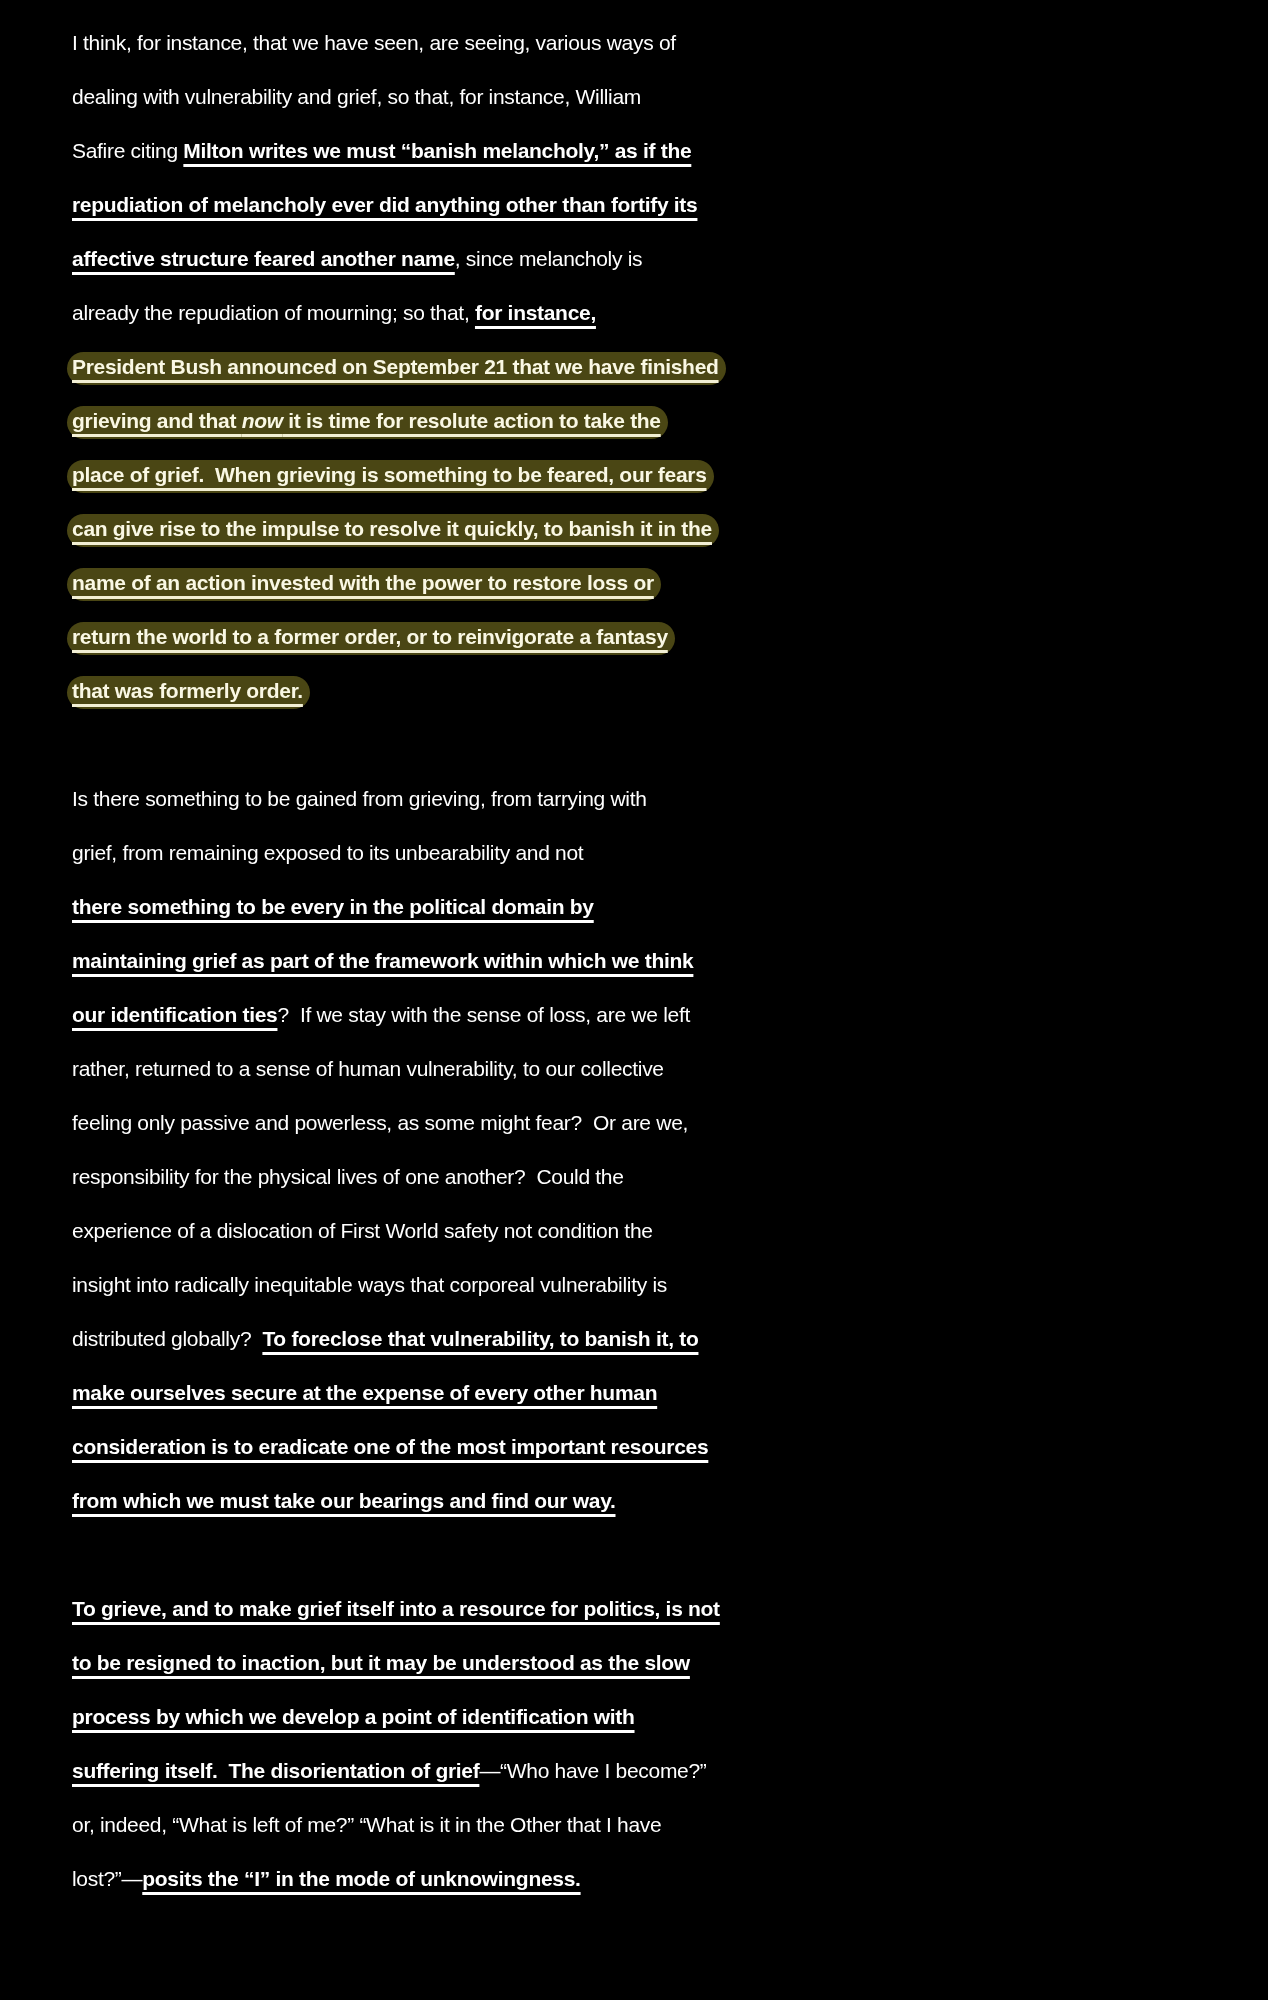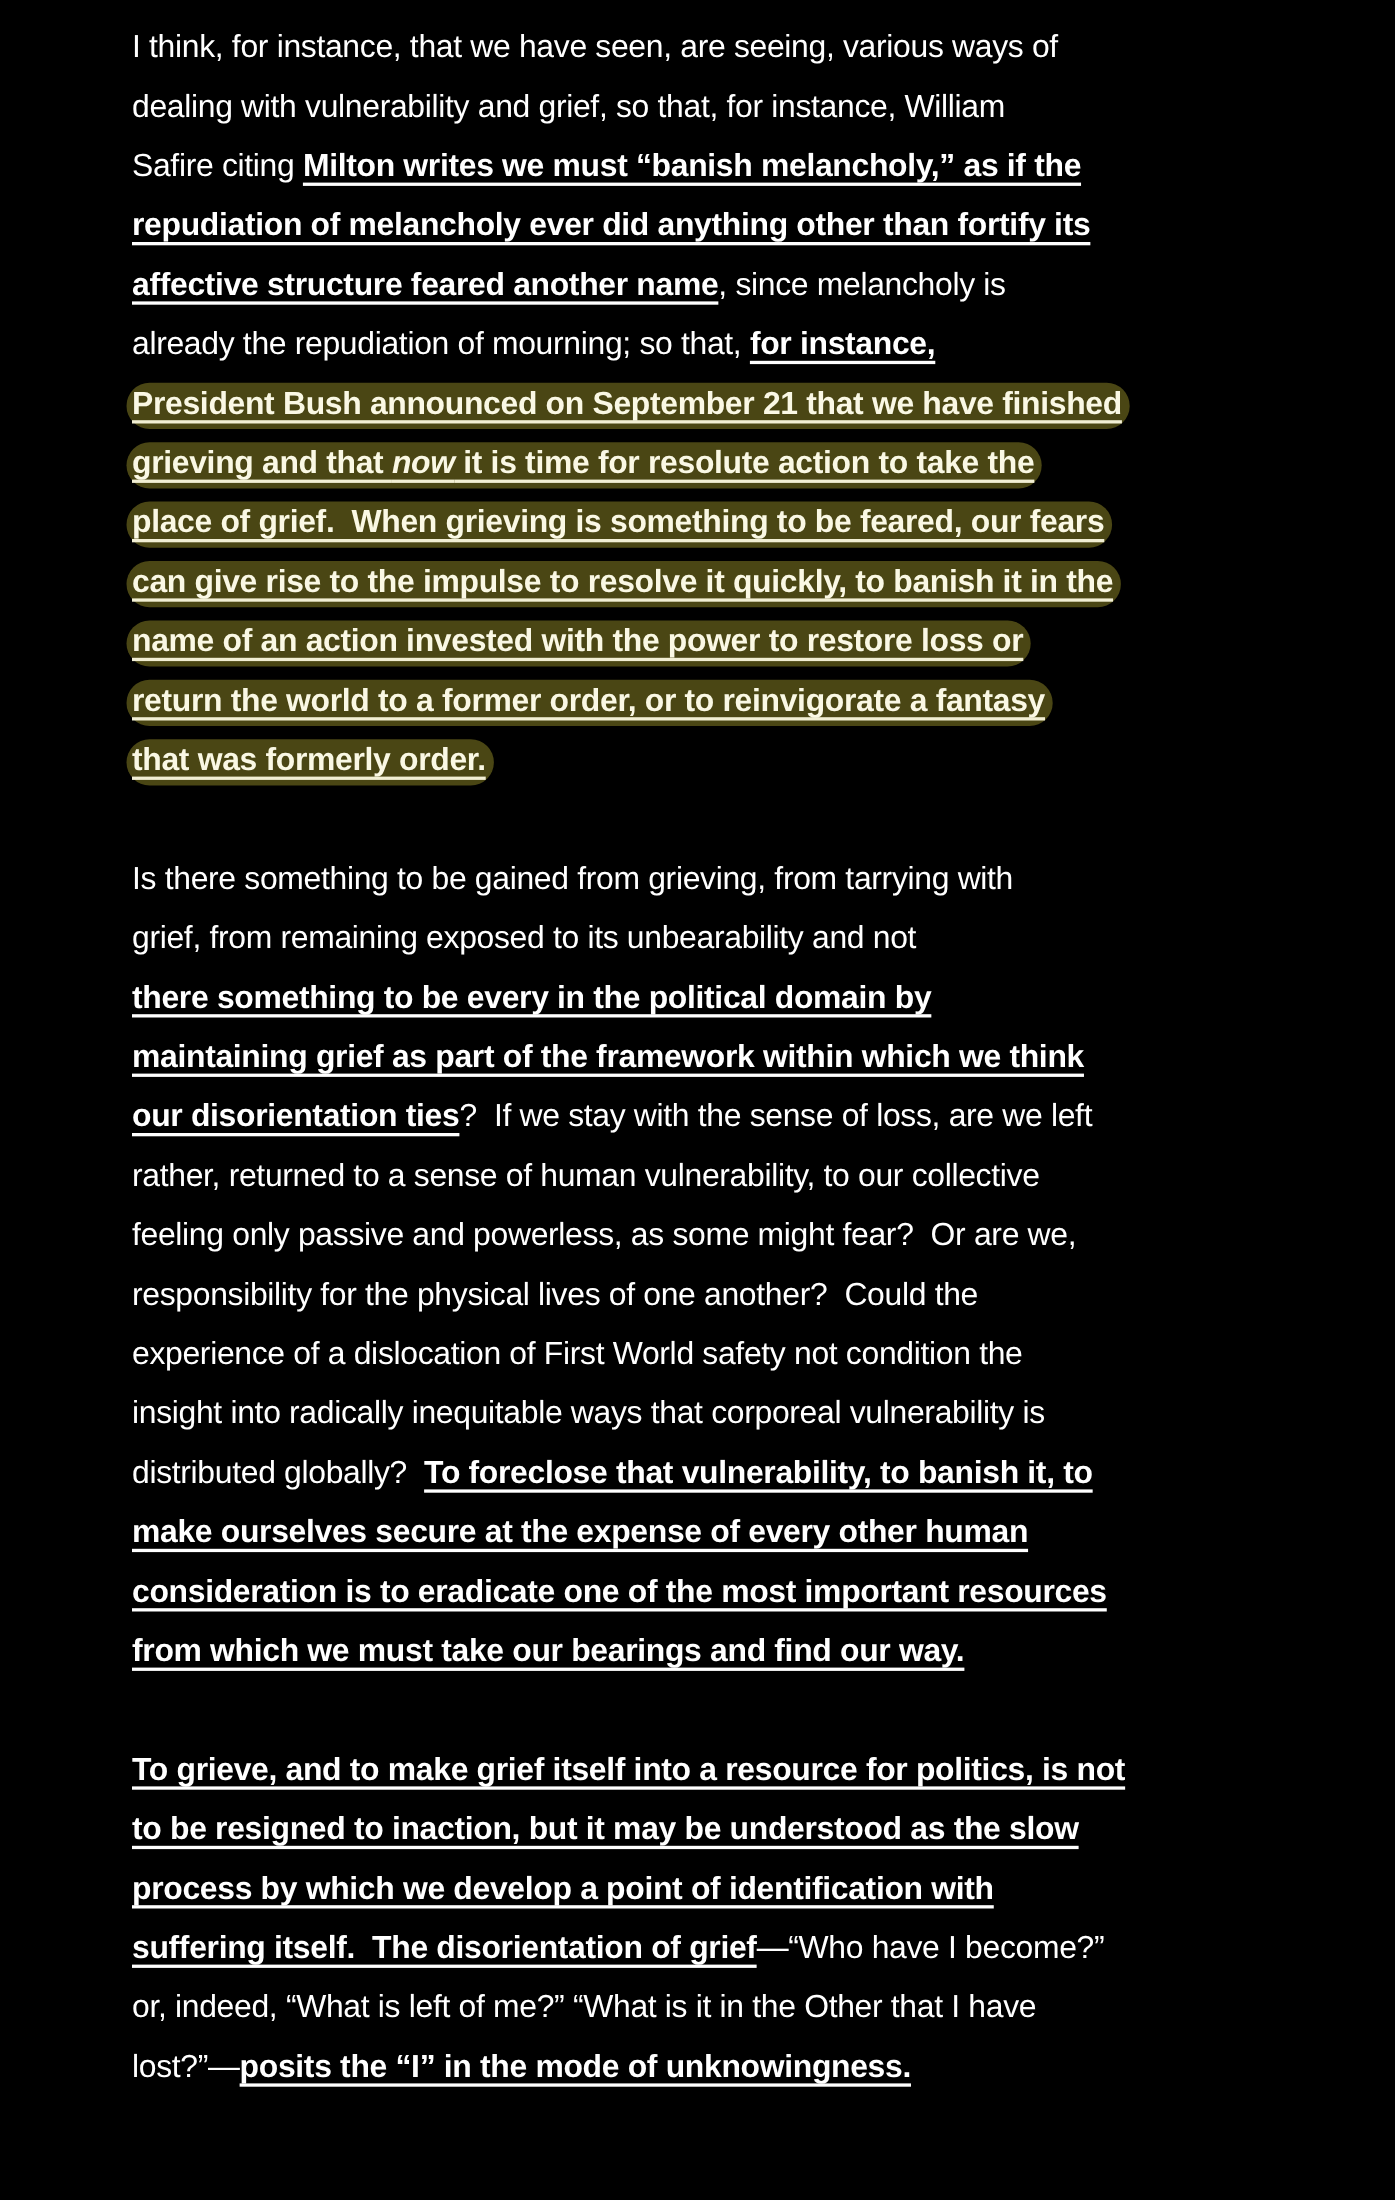--- a/index.html
+++ b/index.html
@@ -27,25 +27,24 @@
     padding: 16px 18px 0 72px;
   }
   .para {
     margin: 0;
   }
   .para + .para {
     margin-top: 54px;
   }
   .line {
     white-space: pre;
-    font-size: 29px;
+    font-size: 21px;
     line-height: 54px;
     letter-spacing: -0.3px;
     font-weight: 400;
-    margin-left: 48px;
   }
   .bu {
     font-weight: 700;
     text-decoration: underline;
     text-decoration-color: var(--underline-color);
     text-decoration-thickness: 3px;
     text-underline-offset: 6px;
   }
   .i {
     font-style: italic;
@@ -80,21 +79,21 @@
     <div class="line"><span class="hl"><span class="seg bu">name of an action invested with the power to restore loss or</span></span></div>
     <div class="line"><span class="hl"><span class="seg bu">return the world to a former order, or to reinvigorate a fantasy</span></span></div>
     <div class="line"><span class="hl"><span class="seg bu">that was formerly order.</span></span></div>
   </div>
 
   <div class="para">
     <div class="line"><span class="seg">Is there something to be gained from grieving, from tarrying with</span></div>
     <div class="line"><span class="seg">grief, from remaining exposed to its unbearability and not</span></div>
     <div class="line"><span class="seg bu">there something to be every in the political domain by</span></div>
     <div class="line"><span class="seg bu">maintaining grief as part of the framework within which we think</span></div>
-    <div class="line"><span class="seg bu">our disorientation ties</span><span class="seg">?  If we stay with the sense of loss, are we left</span></div>
+    <div class="line"><span class="seg bu">our identification ties</span><span class="seg">?  If we stay with the sense of loss, are we left</span></div>
     <div class="line"><span class="seg">rather, returned to a sense of human vulnerability, to our collective</span></div>
     <div class="line"><span class="seg">feeling only passive and powerless, as some might fear?  Or are we,</span></div>
     <div class="line"><span class="seg">responsibility for the physical lives of one another?  Could the</span></div>
     <div class="line"><span class="seg">experience of a dislocation of First World safety not condition the</span></div>
     <div class="line"><span class="seg">insight into radically inequitable ways that corporeal vulnerability is</span></div>
     <div class="line"><span class="seg">distributed globally?  </span><span class="seg bu">To foreclose that vulnerability, to banish it, to</span></div>
     <div class="line"><span class="seg bu">make ourselves secure at the expense of every other human</span></div>
     <div class="line"><span class="seg bu">consideration is to eradicate one of the most important resources</span></div>
     <div class="line"><span class="seg bu">from which we must take our bearings and find our way.</span></div>
   </div>

